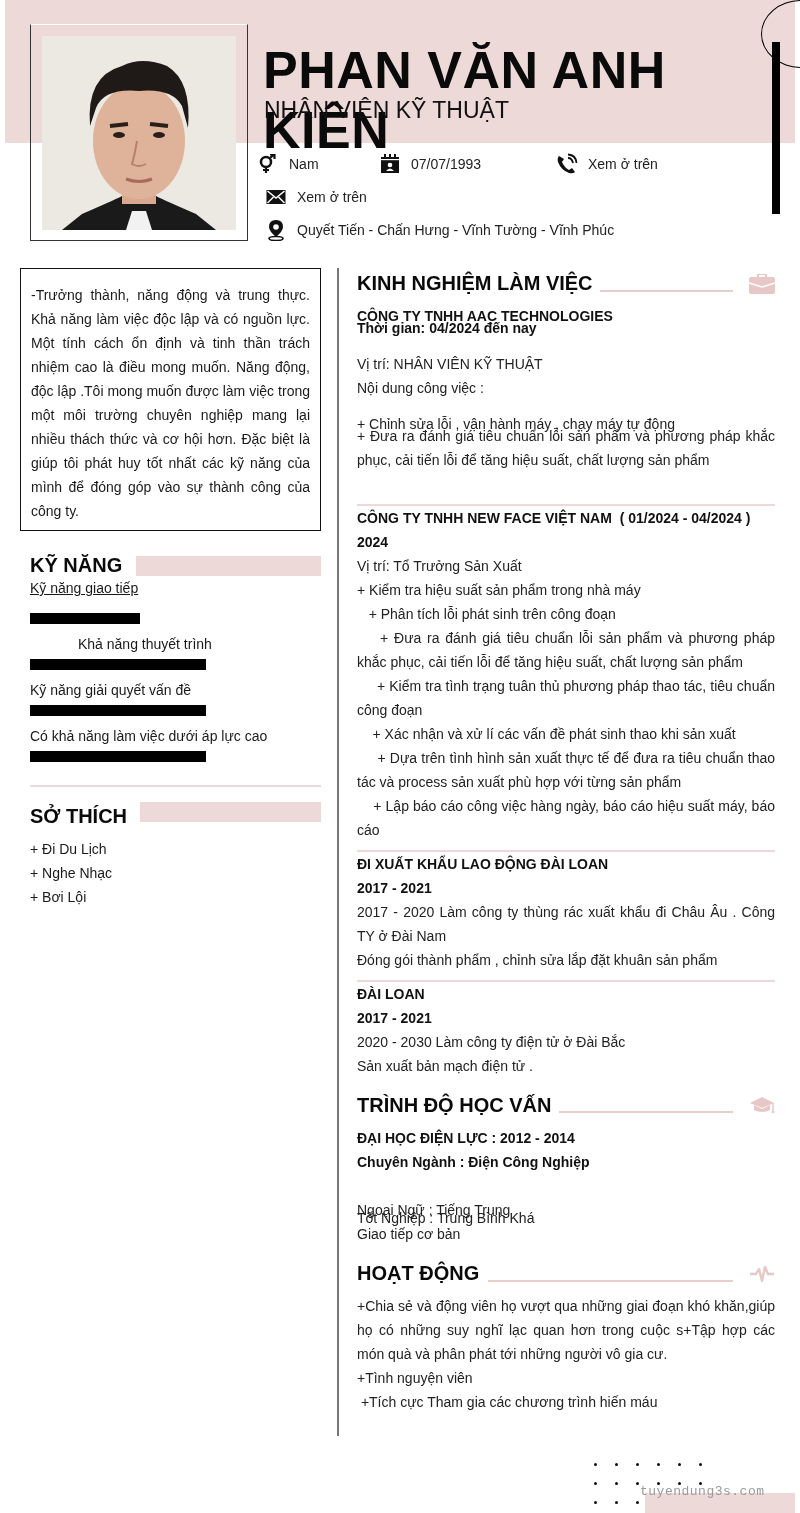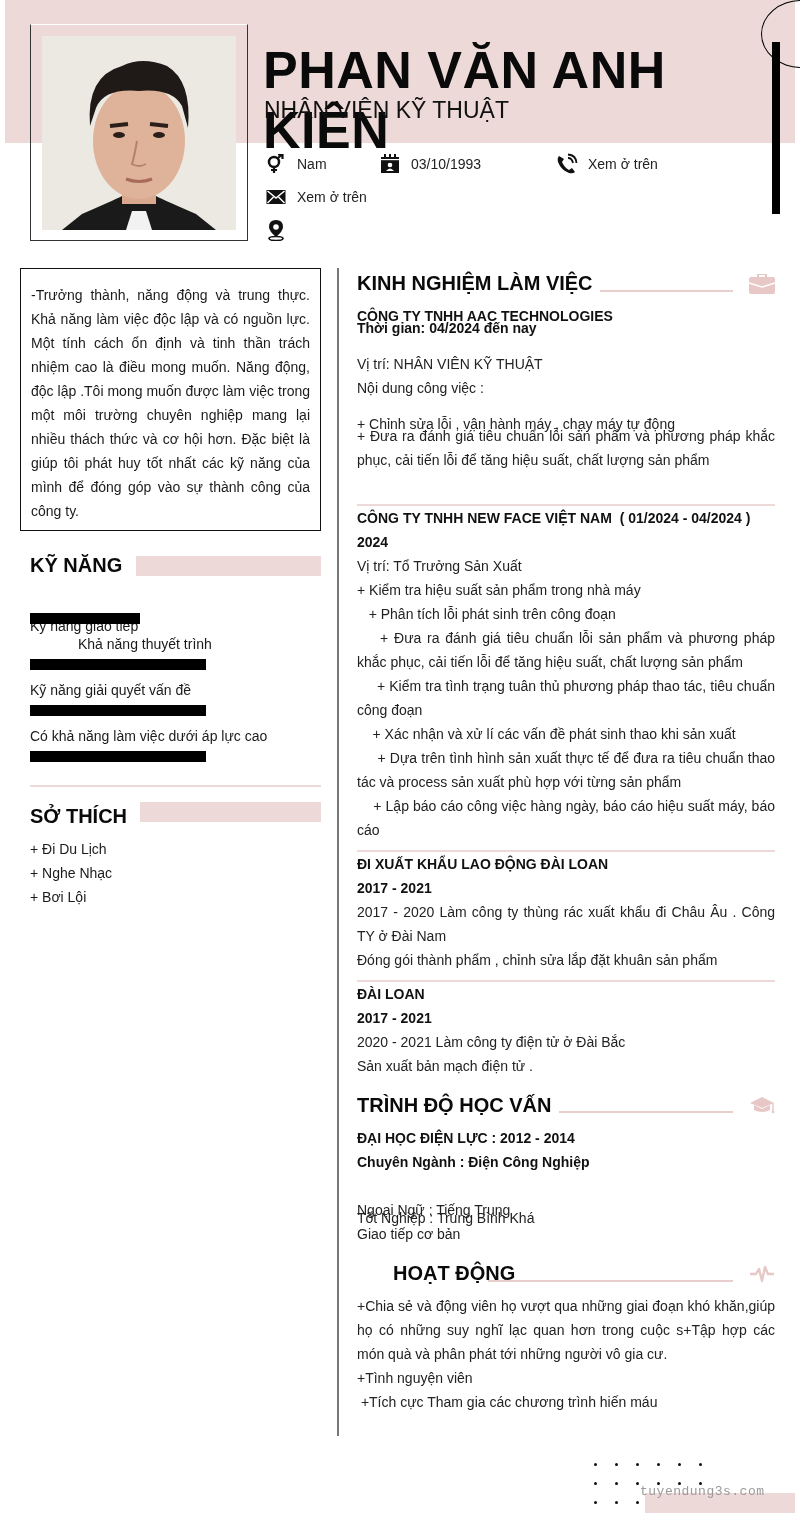--- a/index.html
+++ b/index.html
@@ -64,42 +64,42 @@
     <ellipse cx="77" cy="99" rx="6" ry="3" fill="#2a1f1a"></ellipse>
     <ellipse cx="117" cy="99" rx="6" ry="3" fill="#2a1f1a"></ellipse>
     <path d="M95 105 Q92 122 90 128 Q97 132 104 128" stroke="#b5826c" stroke-width="2" fill="none"></path>
     <path d="M84 143 Q97 148 110 143" stroke="#a86a5a" stroke-width="3" fill="none"></path>
   </svg>
 </div>
 
 <div class="name">PHAN VĂN ANH KIÊN</div>
 <div class="title">NHÂN VIÊN KỸ THUẬT</div>
 
-<div class="info" style="left:265px; top:153px;">
+<div class="info" style="left:257px; top:153px;">
   <span class="ic">
     <svg width="20" height="20" viewBox="0 0 20 20">
         <circle cx="8" cy="8" r="5" stroke="#111" stroke-width="2.5" fill="none"></circle>
         <path d="M8 13 V19 M5 16 H11 M11.5 4.5 L16 0.5 M12 0.5 H16.5 V5" stroke="#111" stroke-width="2.2" fill="none"></path>
       </svg>
   </span>
   <span>Nam</span>
 </div>
 <div class="info" style="left:379px; top:153px;">
   <span class="ic">
     <svg width="20" height="20" viewBox="0 0 20 20">
         <rect x="1" y="3" width="18" height="16" fill="#111"></rect>
         <rect x="4" y="0" width="2" height="4" fill="#111"></rect>
         <rect x="9" y="0" width="2" height="4" fill="#111"></rect>
         <rect x="14" y="0" width="2" height="4" fill="#111"></rect>
         <rect x="1" y="5" width="18" height="1.2" fill="#fff"></rect>
         <circle cx="10" cy="11" r="2.3" fill="#fff"></circle>
         <path d="M6 17 Q10 12 14 17 Z" fill="#fff"></path>
       </svg>
   </span>
-  <span>03/10/1993</span>
+  <span>07/07/1993</span>
 </div>
 <div class="info" style="left:556px; top:153px;">
   <span class="ic">
     <svg width="22" height="22" viewBox="0 0 22 22">
         <path d="M3 3 Q1 5 2 9 Q5 17 13 20 Q17 21 19 19 L16 15 L13 17 Q8 14 6 9 L8 6 Z" fill="#111"></path>
         <path d="M12 5 Q16 5 17 10" stroke="#111" stroke-width="1.8" fill="none"></path>
         <path d="M12 1.5 Q20 2 20.5 10" stroke="#111" stroke-width="1.8" fill="none"></path>
       </svg>
   </span>
   <span>Xem ở trên</span>
@@ -115,30 +115,31 @@
   <span>Xem ở trên</span>
 </div>
 <div class="info" style="left:265px; top:219px;">
   <span class="ic">
     <svg width="18" height="22" viewBox="0 0 18 22">
         <path d="M9 1 Q16 1 16 8 Q16 12 9 18 Q2 12 2 8 Q2 1 9 1 Z" fill="#111"></path>
         <circle cx="9" cy="8" r="2.8" fill="#fff"></circle>
         <ellipse cx="9" cy="19.5" rx="7" ry="2" fill="none" stroke="#111" stroke-width="1.6"></ellipse>
       </svg>
   </span>
+  <span>Quyết Tiến - Chấn Hưng - Vĩnh Tường - Vĩnh Phúc</span>
 </div>
 
 <div class="left-col">
   <div class="objective">-Trưởng thành, năng động và trung thực. Khả năng làm việc độc lập và có nguồn lực. Một tính cách ổn định và tinh thần trách nhiệm cao là điều mong muốn. Năng động, độc lập .Tôi mong muốn được làm việc trong một môi trường chuyên nghiệp mang lại nhiều thách thức và cơ hội hơn. Đặc biệt là giúp tôi phát huy tốt nhất các kỹ năng của mình để đóng góp vào sự thành công của công ty.</div>
 </div>
 
 <div class="side-heading" style="top:554px;">KỸ NĂNG</div>
 <div class="side-heading-bar" style="left:136px; top:556px; width:185px;"></div>
 
-<div class="skill-label" style="top:618px;">Kỹ năng giao tiếp</div>
+<div class="skill-label" style="top:580px;text-decoration:underline;">Kỹ năng giao tiếp</div>
 <div class="skill-bar" style="top:613px; width:110px;"></div>
 <div class="skill-label" style="top:636px;margin-left:48px;">Khả năng thuyết trình</div>
 <div class="skill-bar" style="top:659px; width:176px;"></div>
 <div class="skill-label" style="top:682px;">Kỹ năng giải quyết vấn đề</div>
 <div class="skill-bar" style="top:705px; width:176px;"></div>
 <div class="skill-label" style="top:728px;">Có khả năng làm việc dưới áp lực cao</div>
 <div class="skill-bar" style="top:751px; width:176px;"></div>
 
 <div class="side-sep" style="top:785px;"></div>
 
@@ -184,40 +185,40 @@
 
 <div class="line bold" style="top:852px;">ĐI XUẤT KHẨU LAO ĐỘNG ĐÀI LOAN</div>
 <div class="line bold" style="top:876px;">2017 - 2021</div>
 <div class="line" style="top:900px;">2017 - 2020 Làm công ty thùng rác xuất khẩu đi Châu Âu . Công TY ở Đài Nam</div>
 <div class="line" style="top:948px;">Đóng gói thành phẩm , chỉnh sửa lắp đặt khuân sản phẩm</div>
 
 <div class="entry-sep" style="top:980px;"></div>
 
 <div class="line bold" style="top:982px;">ĐÀI LOAN</div>
 <div class="line bold" style="top:1006px;">2017 - 2021</div>
-<div class="line" style="top:1030px;">2020 - 2021 Làm công ty điện tử ở Đài Bắc</div>
+<div class="line" style="top:1030px;">2020 - 2030 Làm công ty điện tử ở Đài Bắc</div>
 <div class="line" style="top:1054px;">Sản xuất bản mạch điện tử .</div>
 
 <div class="sec-title" style="top:1094px;">TRÌNH ĐỘ HỌC VẤN</div>
 <div class="sec-line" style="left:559px; top:1111px; width:174px;"></div>
 <div class="sec-icon" style="left:749px; top:1096px;">
   <svg width="26" height="20" viewBox="0 0 26 20">
       <path d="M13 1 L25 7 L13 12 L1 7 Z" fill="#e8c8c6"></path>
       <path d="M5 9 L5 14 Q13 18 21 14 L21 9 L13 13 Z" fill="#e8c8c6"></path>
       <path d="M24 7 L24 15" stroke="#e8c8c6" stroke-width="1.5"></path>
       <circle cx="24" cy="16" r="1.3" fill="#e8c8c6"></circle>
     </svg>
 </div>
 <div class="line bold" style="top:1126px;">ĐẠI HỌC ĐIỆN LỰC : 2012 - 2014</div>
 <div class="line bold" style="top:1150px;">Chuyên Ngành : Điện Công Nghiệp</div>
 <div class="line" style="top:1174px;margin-top:32px;">Tốt Nghiệp : Trung Bình Khá</div>
 <div class="line" style="top:1198px;">Ngoại Ngữ : Tiếng Trung</div>
 <div class="line" style="top:1222px;">Giao tiếp cơ bản</div>
 
-<div class="sec-title" style="top:1262px;margin-left:36px;">HOẠT ĐỘNG</div>
+<div class="sec-title" style="top:1262px;">HOẠT ĐỘNG</div>
 <div class="sec-line" style="left:488px; top:1280px; width:245px;"></div>
 <div class="sec-icon" style="left:749px; top:1264px;">
   <svg width="26" height="20" viewBox="0 0 26 20">
       <path d="M1 10 L7 10 L10 5 L13 17 L16 3 L19 10 L25 10" stroke="#e8c8c6" stroke-width="2.4" fill="none" stroke-linejoin="round"></path>
     </svg>
 </div>
 <div class="line" style="top:1294px;">+Chia sẻ và động viên họ vượt qua những giai đoạn khó khăn,giúp họ có những suy nghĩ lạc quan hơn trong cuộc s+Tập hợp các món quà và phân phát tới những người vô gia cư.</div>
 <div class="line" style="top:1366px;">+Tình nguyện viên</div>
 <div class="line" style="top:1390px; white-space:pre;"> +Tích cực Tham gia các chương trình hiến máu</div>
 

